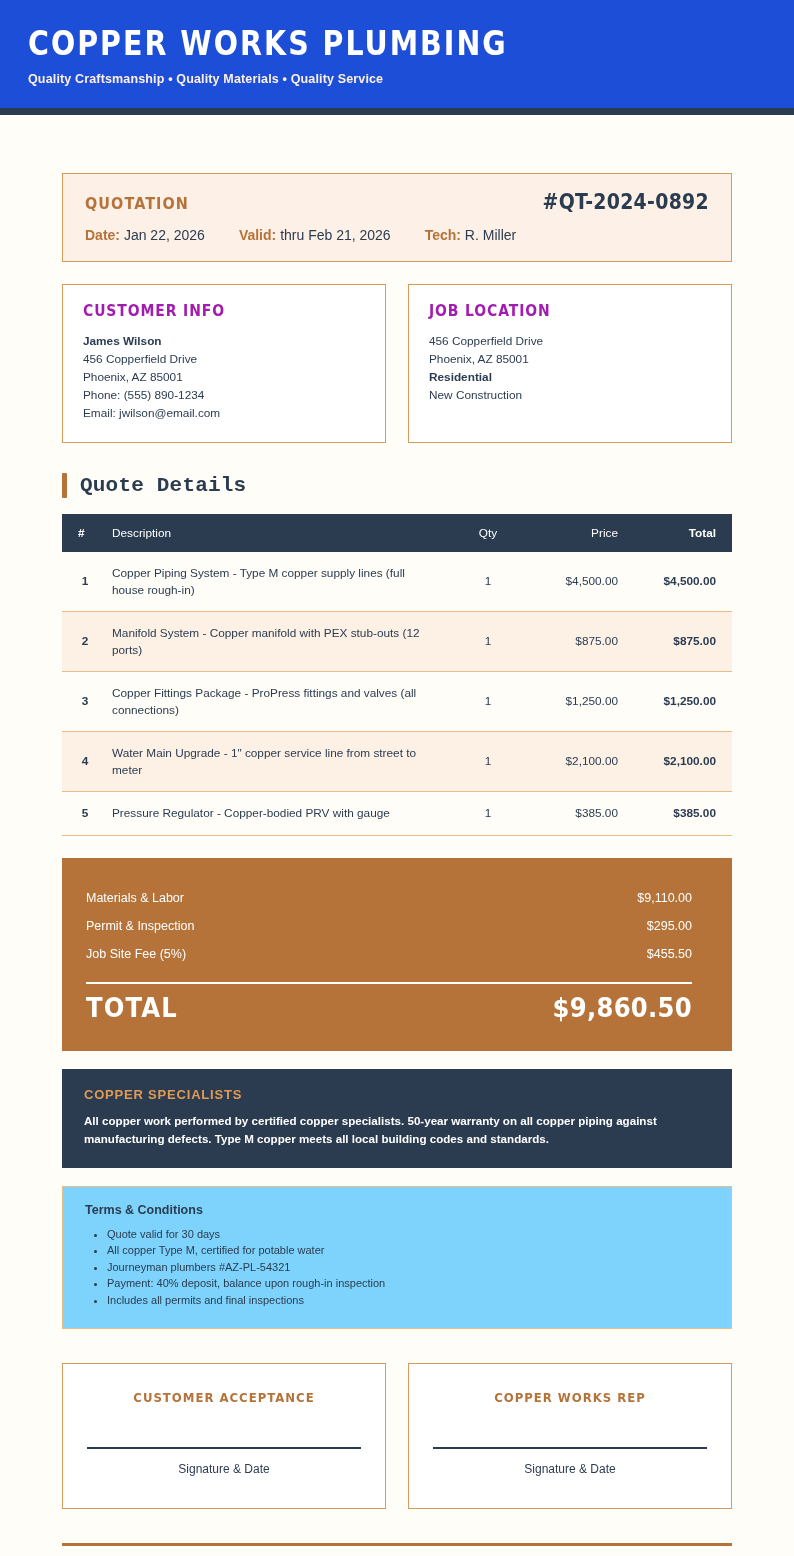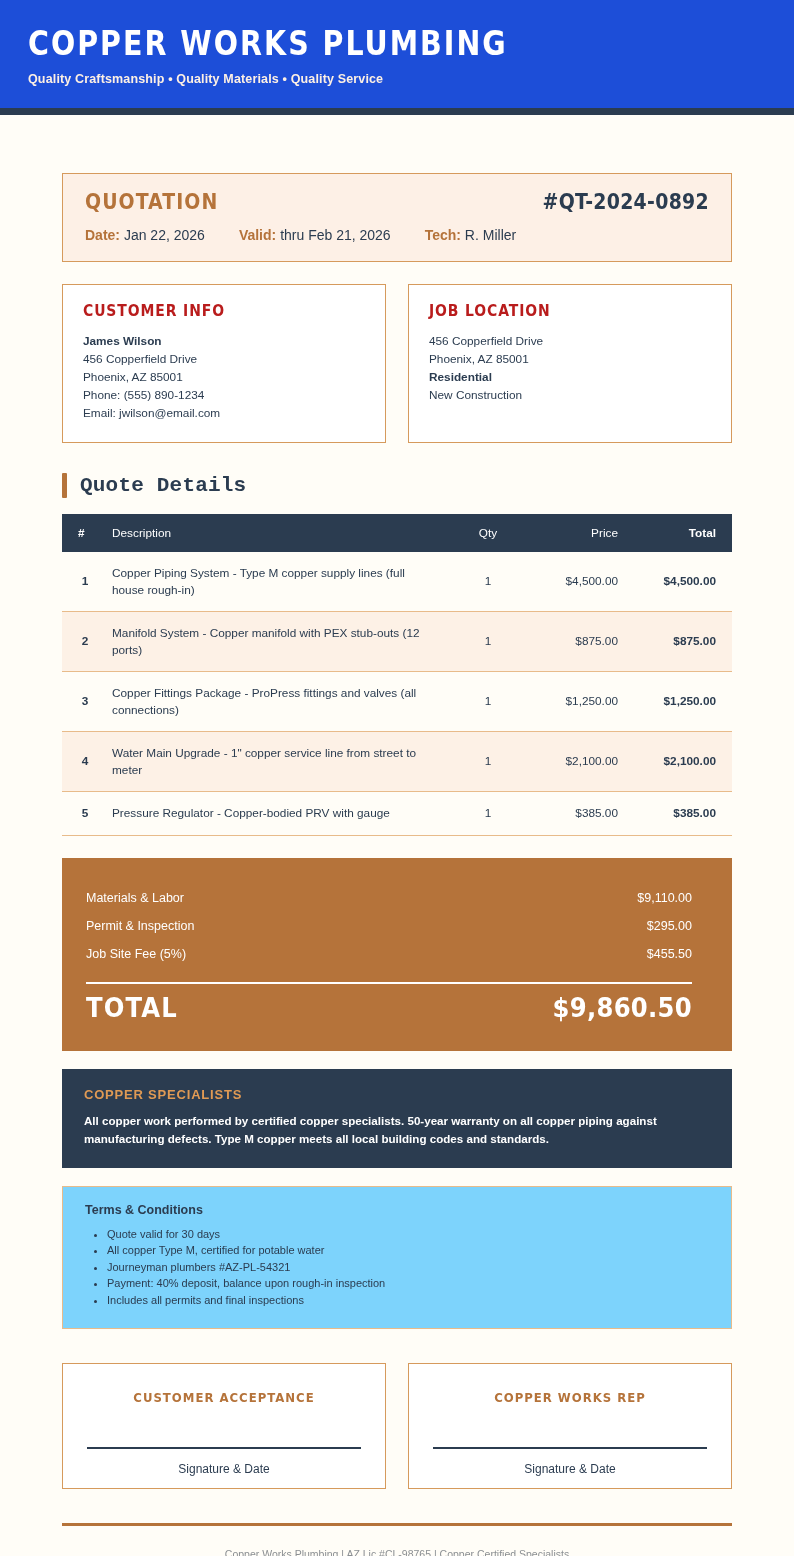--- a/index.html
+++ b/index.html
@@ -49,21 +49,21 @@
     border: 1px solid #d69a5c;
     padding: 16px 22px 18px 22px;
   }
   .quote-banner-top {
     display: flex;
     justify-content: space-between;
     align-items: baseline;
   }
   .quote-banner-title {
     color: #b5733a;
-    font-size: 21px;
+    font-size: 16px;
     font-weight: 700;
     letter-spacing: 1.1px;
     text-transform: uppercase;
     font-family: "DejaVu Sans Condensed", "Liberation Sans Narrow", "Liberation Sans", sans-serif;
   }
   .quote-number {
     color: #2b3c50;
     font-size: 21px;
     font-weight: 700;
     letter-spacing: 0.3px;
@@ -86,21 +86,21 @@
     gap: 22px;
   }
   .info-box {
     flex: 1;
     border: 1px solid #d69a5c;
     background: #ffffff;
     padding: 17px 20px 20px 20px;
     min-height: 155px;
   }
   .info-title {
-    color: #b91c1c;
+    color: #a21caf;
     font-size: 15.5px;
     font-weight: 700;
     letter-spacing: 0.9px;
     text-transform: uppercase;
     margin-bottom: 12px;
     font-family: "DejaVu Sans Condensed", "Liberation Sans Narrow", "Liberation Sans", sans-serif;
   }
   .info-line {
     font-size: 11.8px;
     line-height: 18px;
@@ -248,21 +248,21 @@
   
   .sign-row {
     margin-top: 34px;
     display: flex;
     gap: 22px;
   }
   .sign-box {
     flex: 1;
     border: 1px solid #d69a5c;
     background: #ffffff;
-    padding: 26px 24px 12px 24px;
+    padding: 26px 24px 32px 24px;
     text-align: center;
   }
   .sign-title {
     color: #b5733a;
     font-size: 13px;
     font-weight: 700;
     letter-spacing: 1px;
     text-transform: uppercase;
     font-family: "DejaVu Sans Condensed", "Liberation Sans Narrow", "Liberation Sans", sans-serif;
   }

